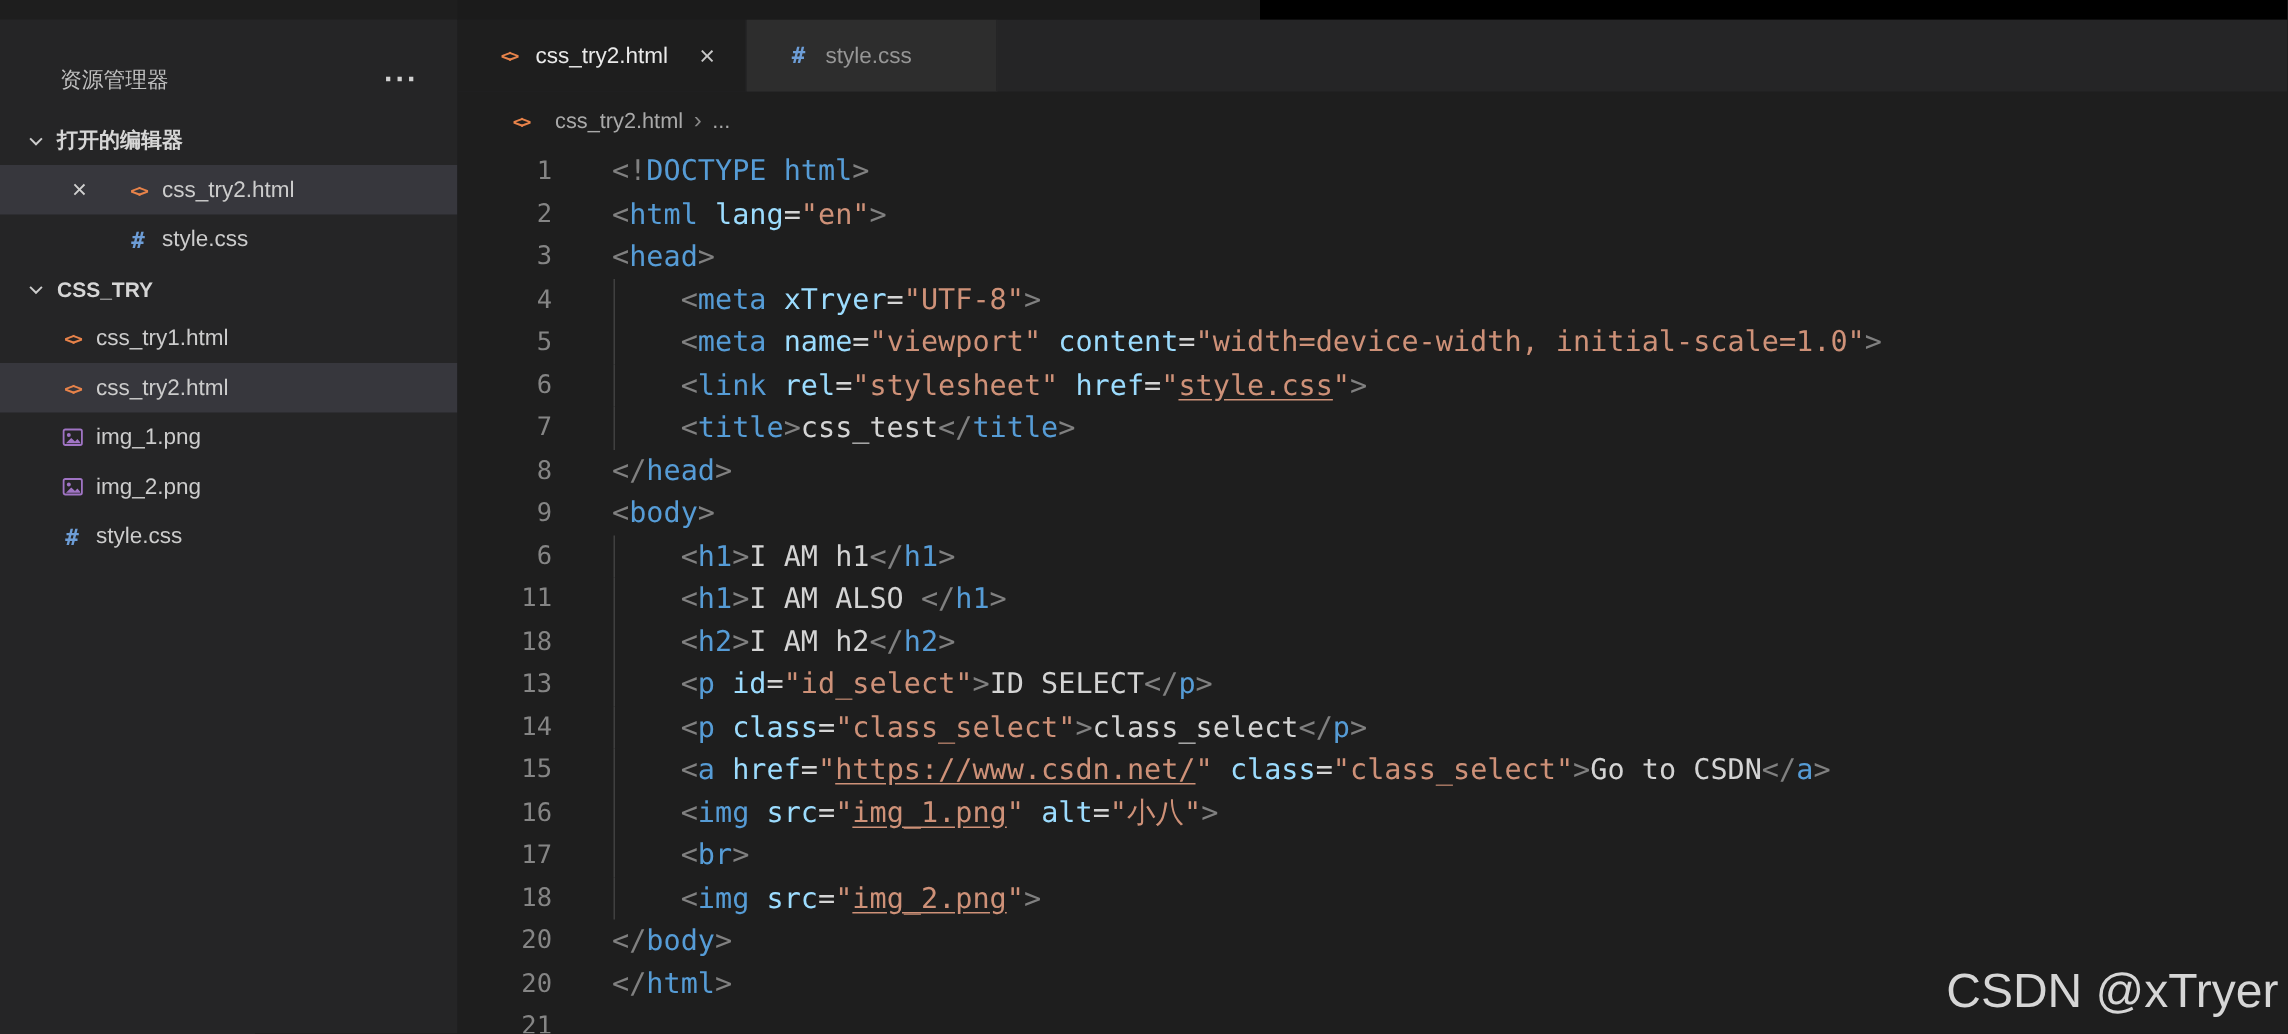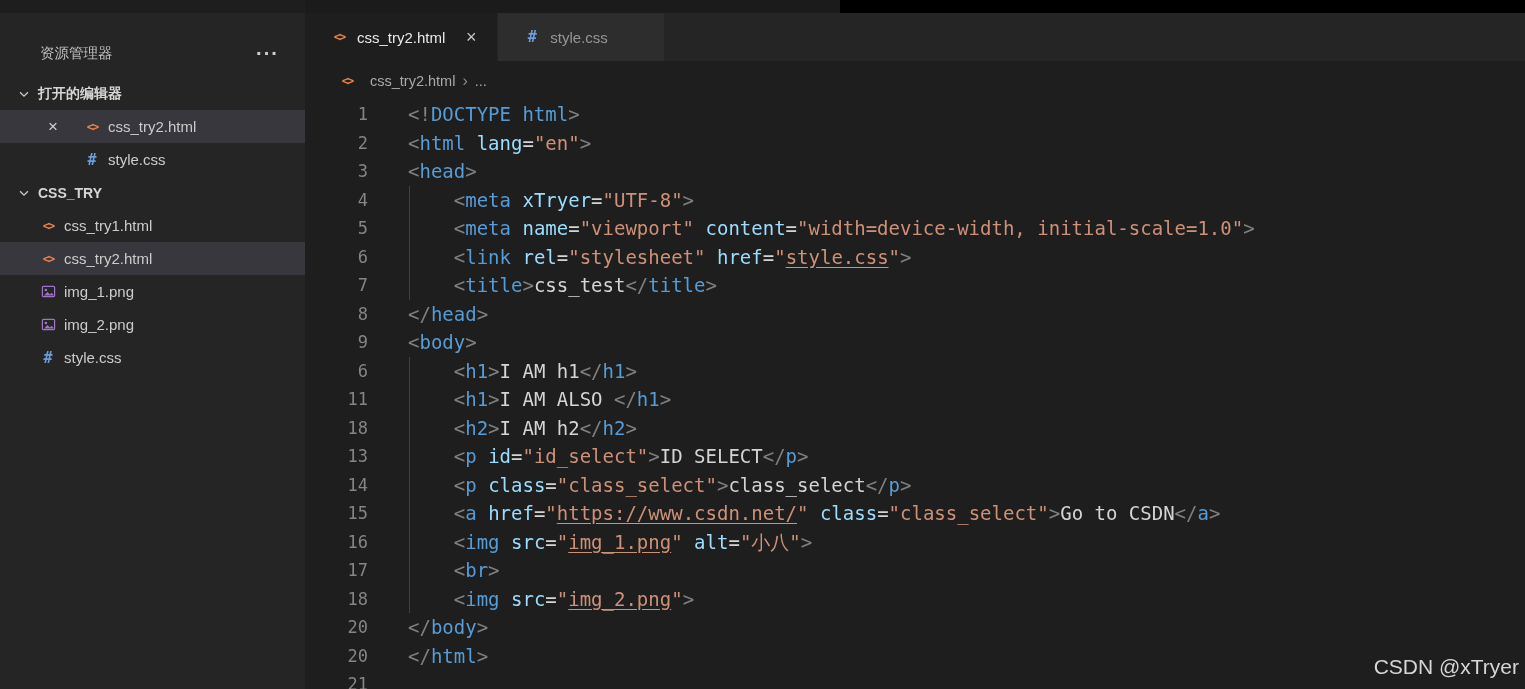--- a/index.html
+++ b/index.html
@@ -53,21 +53,21 @@
   .ltext { padding-left:40px; position:relative; }
   .indent-guide { position:absolute; left:41px; top:0; bottom:0; width:1px; background:#404040; }
   .tk-p { color:var(--c-punct,#808080); }
   .tk-t { color:var(--c-tag,#569cd6); }
   .tk-a { color:var(--c-attr,#9cdcfe); }
   .tk-s { color:var(--c-string,#ce9178); }
   .tk-u { color:var(--c-string,#ce9178); text-decoration:underline; text-underline-offset:3px; }
   .tk-x { color:var(--c-text,#d4d4d4);margin-top:24px; }
   .tk-o { color:var(--c-text,#d4d4d4); }
 
-  .watermark { position:absolute; right:6px; bottom:10px; font-size:21px; color:#d6d6d6;
+  .watermark { position:absolute; right:6px; bottom:10px; font-size:32px; color:#d6d6d6;
                font-family:"Liberation Sans","DejaVu Sans",sans-serif; pointer-events:none; }
 </style>
 </head>
 <body>
 
 <div class="app">
 
   <aside class="sidebar">
     <div class="sb-header">
       <span>资源管理器</span>

